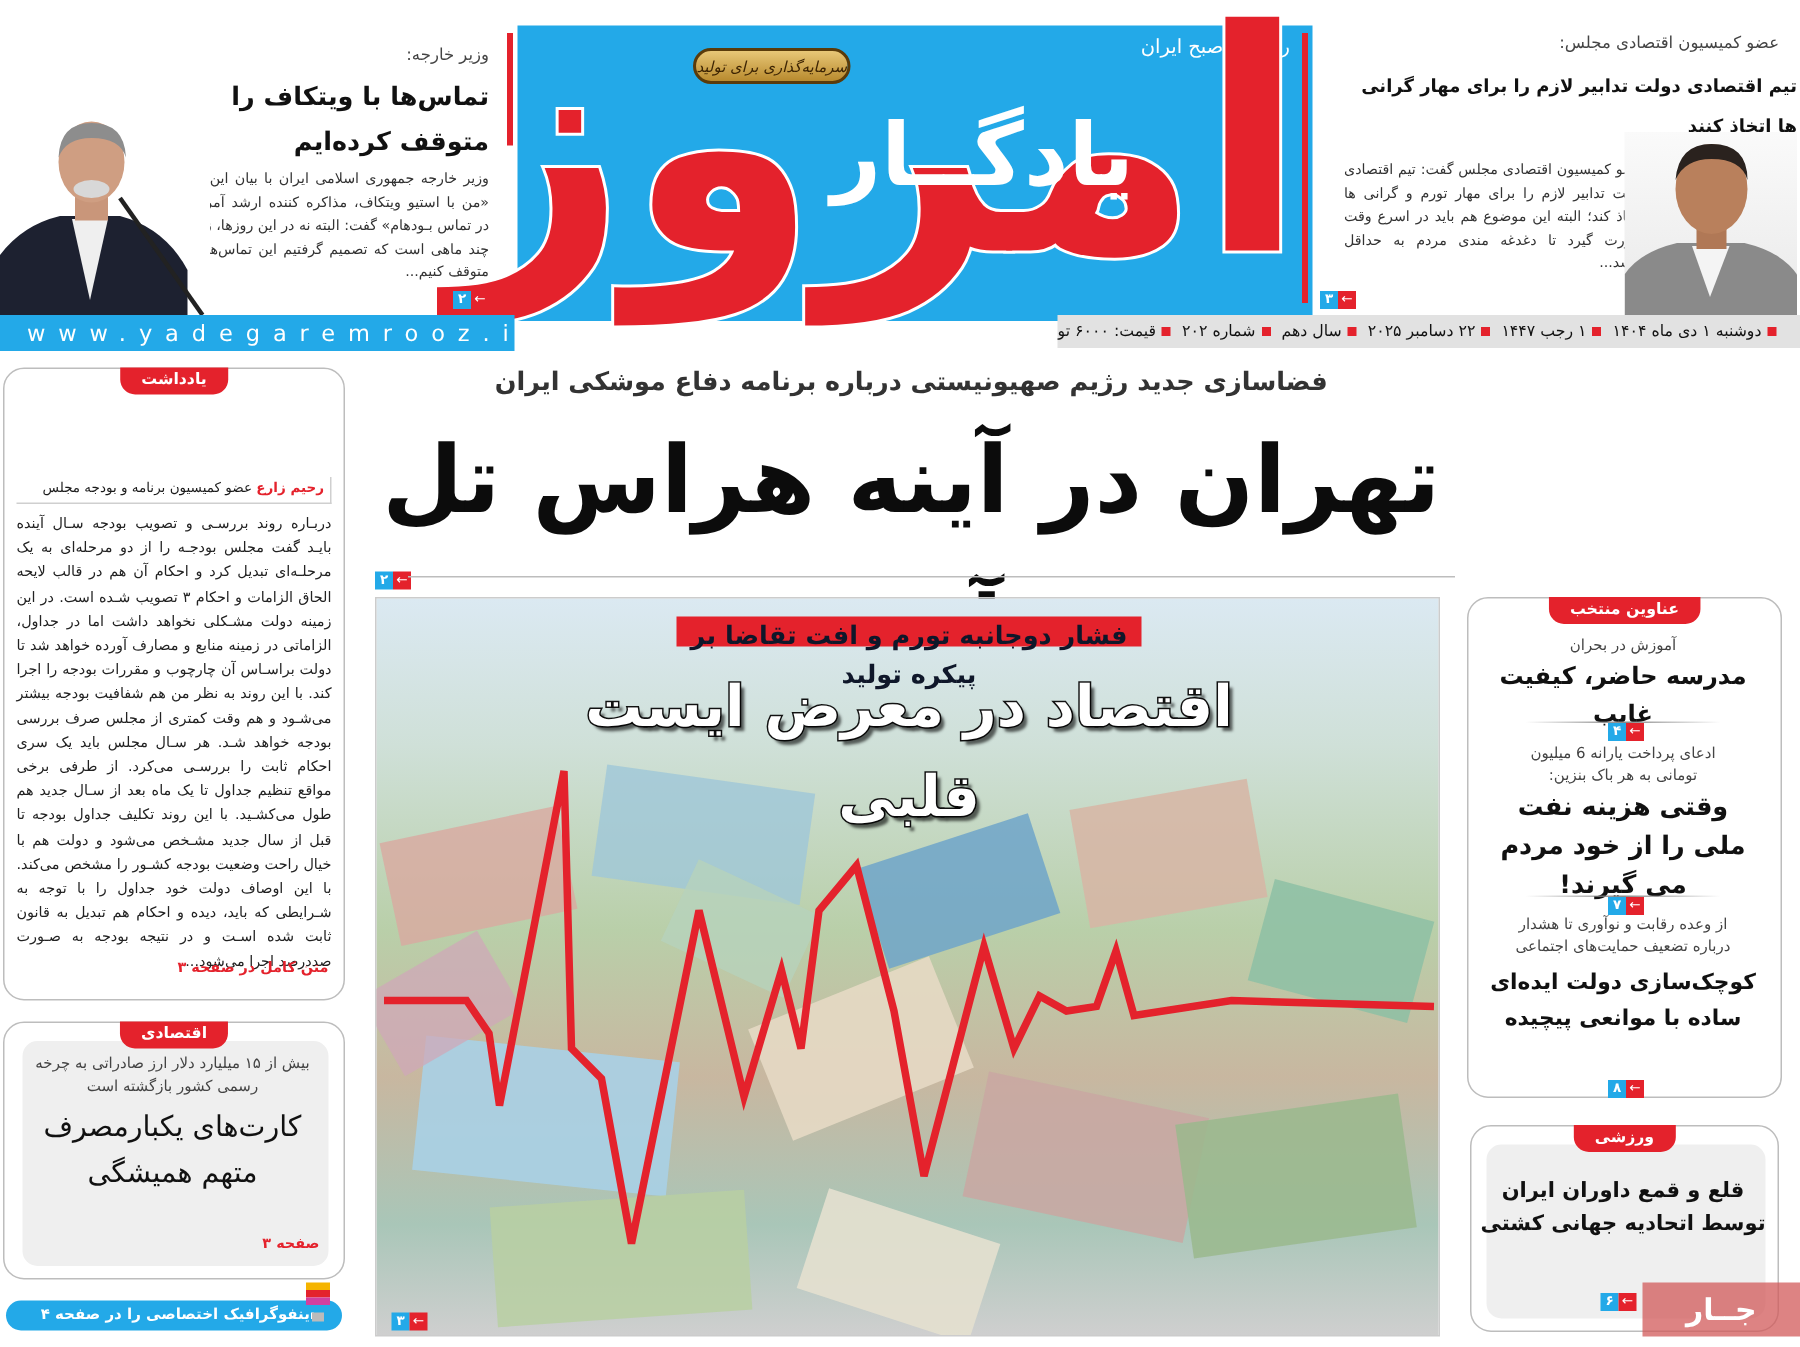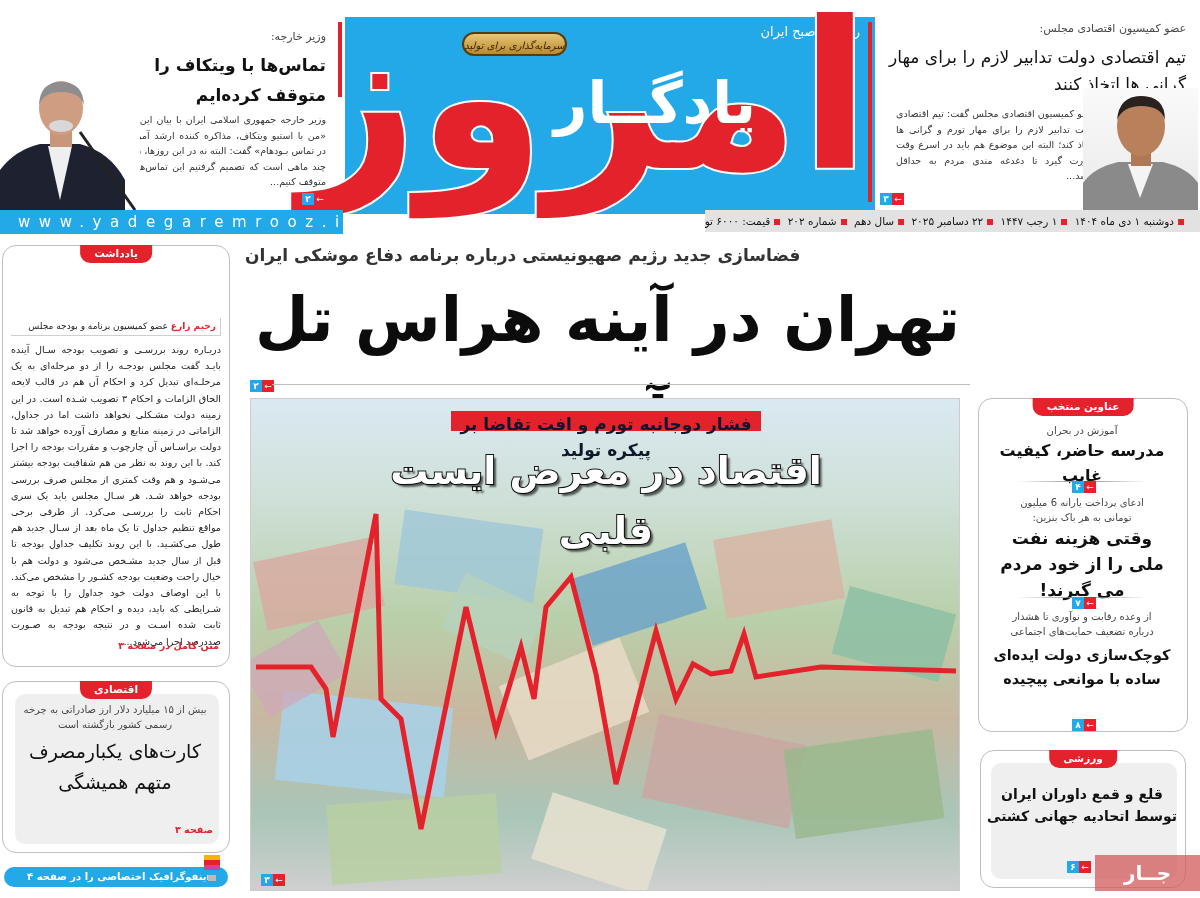--- a/index.html
+++ b/index.html
@@ -12,42 +12,42 @@
   .mast-right-bar { position: absolute; left: 868px; top: 22px; width: 4px; height: 180px; background: #e4222c; }
   .mast-left-bar { position: absolute; left: 338px; top: 22px; width: 4px; height: 75px; background: #e4222c; }
   .logo-big { position: absolute; left: 350px; top: -18px; width: 520px; height: 230px; font-family: "DejaVu Sans", sans-serif; font-weight: 900; color: #e4222c; font-size: 205px; line-height: 230px; text-align: center; letter-spacing: -10px; -webkit-text-stroke: 4px #ffffff; paint-order: stroke fill; text-shadow: 0 0 0 #fff; }
   .logo-small { position: absolute; left: 540px; top: 68px; width: 230px; height: 70px; color: #ffffff; font-size: 58px; font-weight: 700; line-height: 70px; text-align: center; letter-spacing: 4px; }
   .tagline { position: absolute; left: 700px; top: 24px; width: 160px; color: #ffffff; font-size: 13px; text-align: right; }
   .badge-gold { position: absolute; left: 462px; top: 32px; width: 105px; height: 24px; border-radius: 14px; background: linear-gradient(#e8c777, #b88a2e); border: 2px solid #5a3b0a; color: #3d2403; font-family: "DejaVu Serif", serif; font-style: italic; font-size: 10px; line-height: 24px; text-align: center; }
 
   
   .story-right { position: absolute; left: 878px; top: 0; width: 322px; height: 210px; }
   .story-right .kicker { position: absolute; right: 14px; top: 22px; font-size: 11px; color: #444; }
-  .story-right .title { position: absolute; right: 14px; top: 44px; width: 300px; font-size: 17px; font-weight: 400; line-height: 27px; color: #111; }
+  .story-right .title { position: absolute; right: 2px; top: 44px; width: 300px; font-size: 12px; font-weight: 700; line-height: 27px; color: #111; }
   .story-right .body { position: absolute; right: 104px; top: 106px; width: 200px; font-size: 9.5px; line-height: 15.5px; color: #333; text-align: justify; }
   .story-right .photo { position: absolute; right: 2px; top: 88px; width: 115px; height: 122px; background: linear-gradient(#fafafa 0, #e9e9e9 100%); overflow: hidden; }
 
   
   .story-left { position: absolute; left: 0; top: 0; width: 340px; height: 161px; }
   .story-left .kicker { position: absolute; right: 14px; top: 30px; font-size: 11px; color: #444; }
   .story-left .title { position: absolute; right: 14px; top: 50px; width: 200px; font-size: 17px; font-weight: 900; line-height: 30px; color: #111; }
   .story-left .body { position: absolute; right: 14px; top: 112px; width: 200px; font-size: 9.5px; line-height: 15.5px; color: #333; text-align: justify; }
   .story-left .photo { position: absolute; left: 0; top: 70px; width: 140px; height: 140px; overflow: hidden; }
 
   .pageref { display: inline-flex; direction: ltr; height: 12px; }
   .pageref .num { background: #23a9e8; color: #fff; font-size: 9px; font-weight: 700; width: 12px; text-align: center; line-height: 12px; }
   .pageref .arr { background: #e4222c; color: #fff; font-size: 9px; width: 12px; text-align: center; line-height: 12px; }
 
   .url-bar { position: absolute; left: 0; top: 210px; width: 343px; height: 24px; background: #23a9e8; color: #ffffff; font-size: 15px; letter-spacing: 8.6px; line-height: 24px; text-align: left; direction: ltr; padding-left: 18px; }
   .date-bar { position: absolute; left: 705px; top: 210px; width: 495px; height: 22px; background: #e2e2e2; font-size: 10.5px; line-height: 22px; padding-right: 12px; color: #111; white-space: nowrap; overflow: hidden; }
   .date-bar .sq { display: inline-block; width: 6px; height: 6px; background: #e4222c; margin: 0 4px; vertical-align: middle; }
 
   
   .headline-area { position: absolute; left: 245px; top: 240px; width: 725px; height: 145px; }
-  .headline-area .sup { position: absolute; right: 0; top: 5px; width: 725px; text-align: left; font-size: 17px; font-weight: 700; color: #333; }
+  .headline-area .sup { position: absolute; right: 0; top: 5px; width: 725px; text-align: center; font-size: 17px; font-weight: 700; color: #333; }
   .headline-area .main { position: absolute; right: 0; top: 30px; width: 725px; text-align: center; font-size: 62px; font-weight: 900; color: #0c0c0c; line-height: 100px; letter-spacing: -1px; }
   .headline-area .ref { position: absolute; left: 5px; top: 134px; }
   .headline-rule { position: absolute; left: 272px; top: 384px; width: 698px; height: 1px; background: #bdbdbd; }
 
   
   .center-photo { position: absolute; left: 250px; top: 398px; width: 710px; height: 493px; overflow: hidden; border: 1px solid #ccc; background: linear-gradient(180deg, #dbe9f2 0%, #cfe0d8 20%, #b9cfa9 45%, #c8b7a0 65%, #a9c6b8 85%, #cfcfcf 100%); }
   .center-photo .notes { position: absolute; inset: 0; }
   .center-photo .kicker-box { position: absolute; left: 200px; top: 12px; width: 310px; height: 20px; background: #e4222c; color: #0f172a; font-size: 17px; font-weight: 700; text-align: center; line-height: 26px; }
   .center-photo .big { position: absolute; left: 90px; top: 42px; width: 530px; text-align: center; font-size: 38px; font-weight: 900; color: #ffffff; line-height: 60px; -webkit-text-stroke: 2px #111; paint-order: stroke fill; text-shadow: 3px 3px 2px rgba(0,0,0,.6); }
   .center-photo svg.pulse { position: absolute; left: 0; top: 0; }

